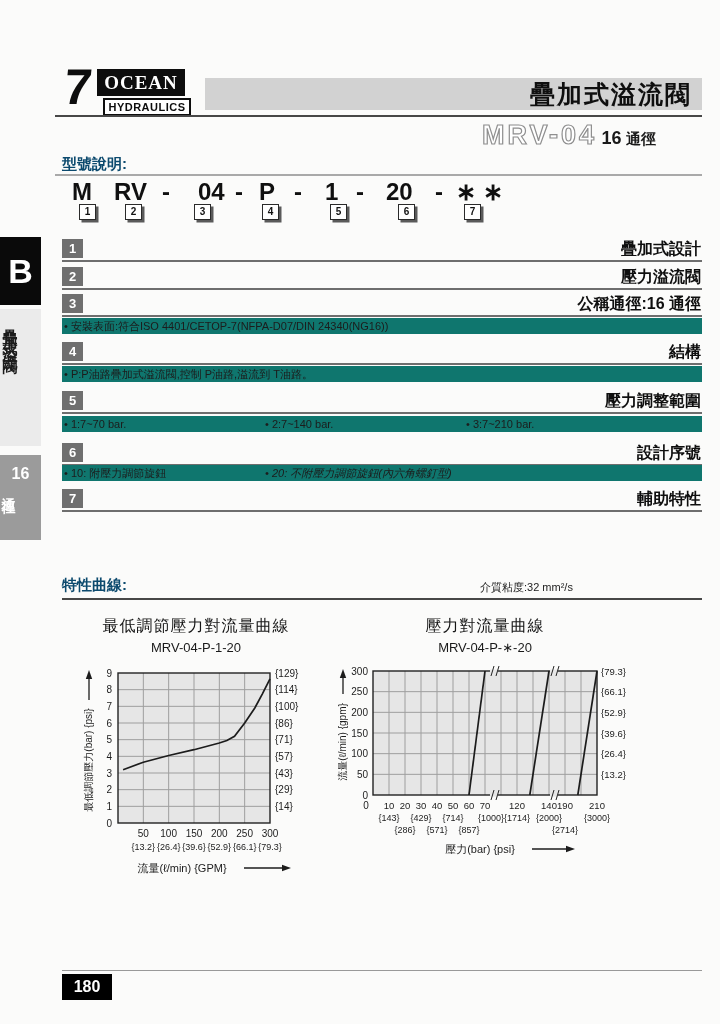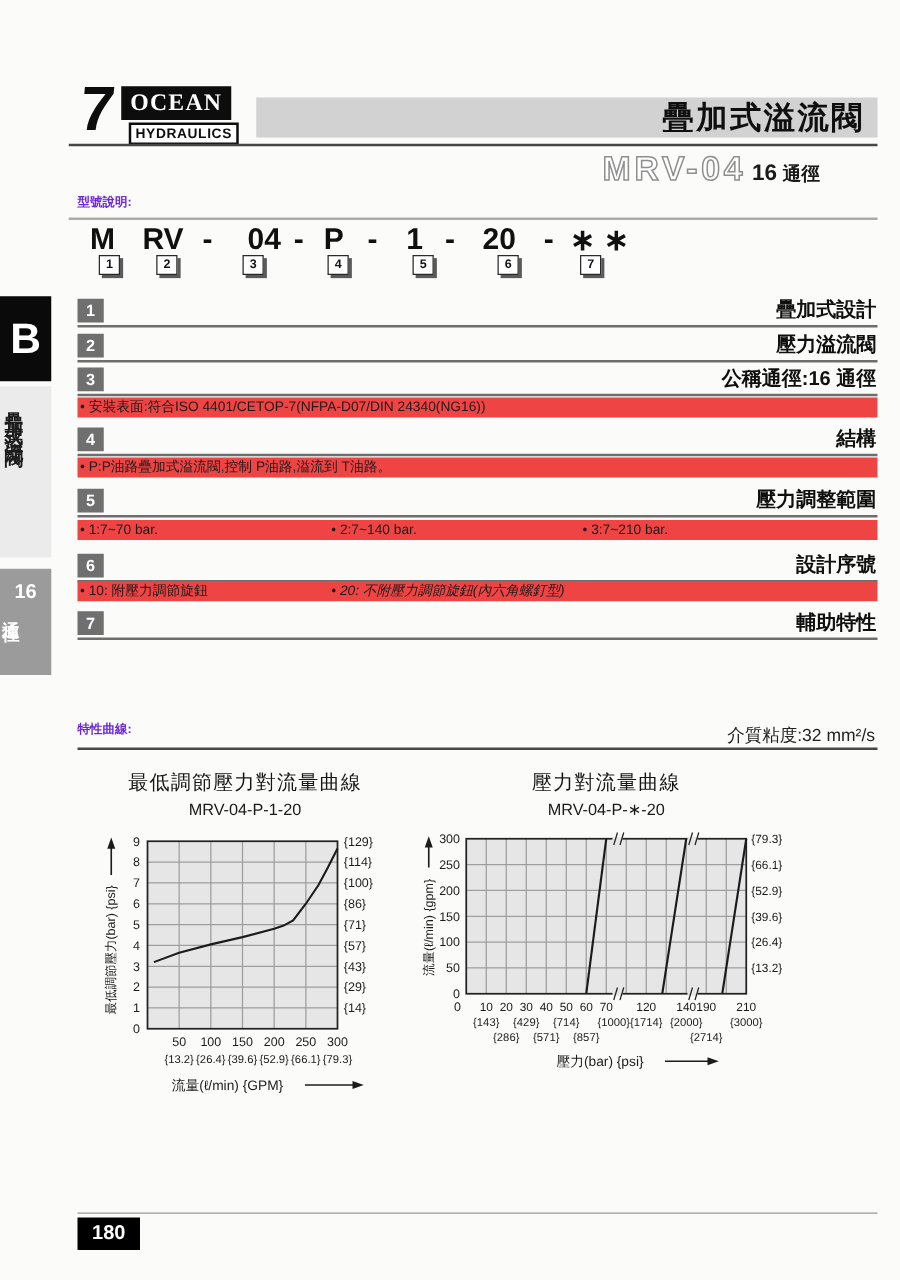--- a/index.html
+++ b/index.html
@@ -16,34 +16,34 @@
 
   .titlebar{background:#d2d2d2;height:32px;line-height:32px;text-align:right;
             font-size:25px;font-weight:700;color:#0f0f0f;padding-right:10px;letter-spacing:2px;}
   .rule{background:#474747;}
   .model-line{text-align:right;white-space:nowrap;}
   .model-outline{font-size:27px;font-weight:900;letter-spacing:3px;color:#ffffff;
                  -webkit-text-stroke:1.2px #8f8f8f;text-stroke:1.2px #8f8f8f;}
   .model-size{font-size:18px;font-weight:700;color:#1a1a1a;}
   .model-size-unit{font-size:15px;font-weight:700;color:#1a1a1a;}
 
-  .h-small{font-size:10px;font-weight:700;color:#6d28d9;}
+  .h-small{font-size:15px;font-weight:700;color:#0c4a6e;}
 
   .code-part{position:absolute;font-size:24px;font-weight:800;color:#101010;}
   .chip{position:absolute;width:15px;height:14px;background:#fff;border:1.5px solid #2a2a2a;
         box-shadow:2.5px 2.5px 0 #5a5a5a;font-size:10px;font-weight:700;text-align:center;line-height:14px;color:#111;}
 
   .spec-row{position:absolute;left:62px;width:640px;height:22px;border-bottom:2px solid #6e6e6e;}
   .spec-num{position:absolute;left:0;top:1px;width:21px;height:19px;background:#6f6f6f;color:#fff;
             font-size:13px;font-weight:700;text-align:center;line-height:19px;}
   .spec-label{position:absolute;right:1px;top:0;font-size:16px;font-weight:700;color:#0f0f0f;line-height:22px;white-space:nowrap;}
-  .note-row{position:absolute;left:62px;width:640px;height:16px;background:#ef4444;font-size:11px;color:#1c1c1c;line-height:16px;}
+  .note-row{position:absolute;left:62px;width:640px;height:16px;background:#0f766e;font-size:11px;color:#1c1c1c;line-height:16px;}
   .note-item{position:absolute;top:0;white-space:nowrap;}
 
-  .visc{font-size:14px;color:#222;text-align:right;}
+  .visc{font-size:11px;color:#222;text-align:left;}
   .chart-title{font-size:16px;font-weight:400;color:#151515;text-align:center;letter-spacing:1px;}
   .chart-sub{font-size:13px;color:#1a1a1a;text-align:center;}
 
   svg text{fill:#1c1c1c;}
 
   
   .tabB{background:#0a0a0a;color:#fff;font-size:34px;font-weight:700;text-align:center;line-height:68px;}
   .tabP{background:#ebebeb;color:#1c1c1c;font-size:15px;font-weight:700;text-align:center;}
   .tabP .vtxt{writing-mode:vertical-rl;text-orientation:upright;letter-spacing:6px;margin-top:8px;}
   .tabS{background:#9b9b9b;color:#fff;font-weight:700;text-align:center;}

